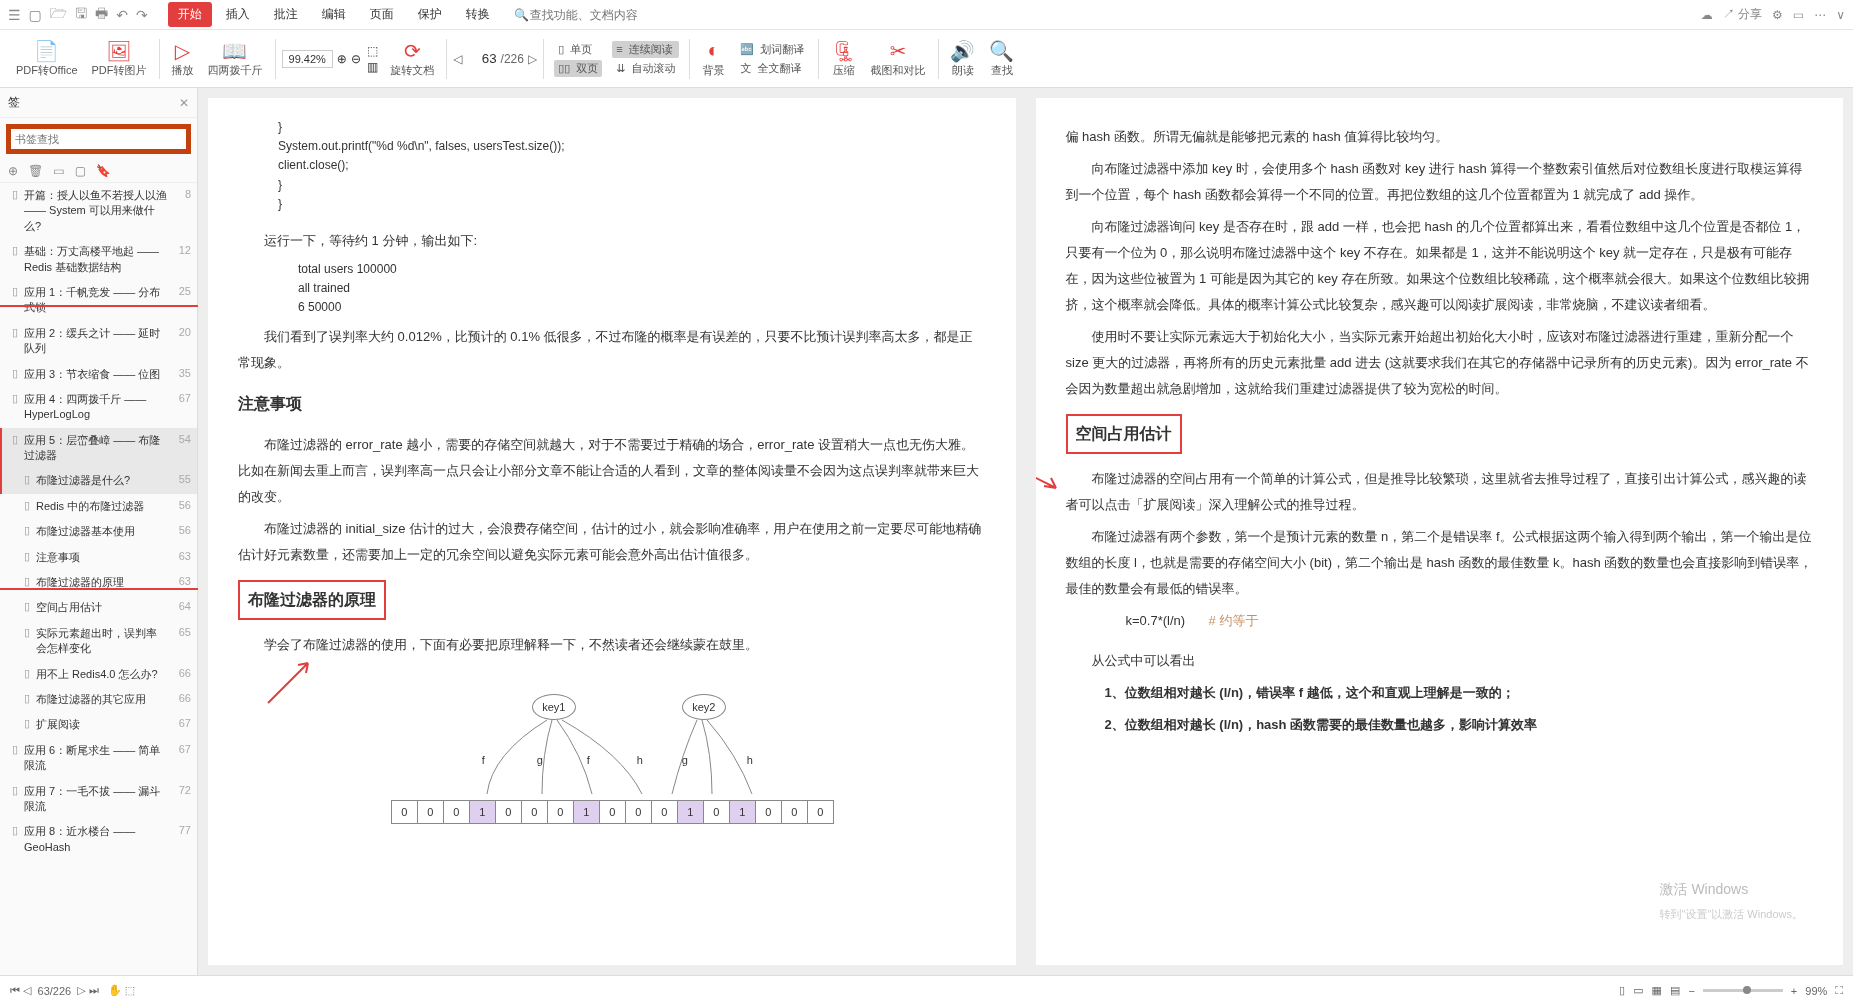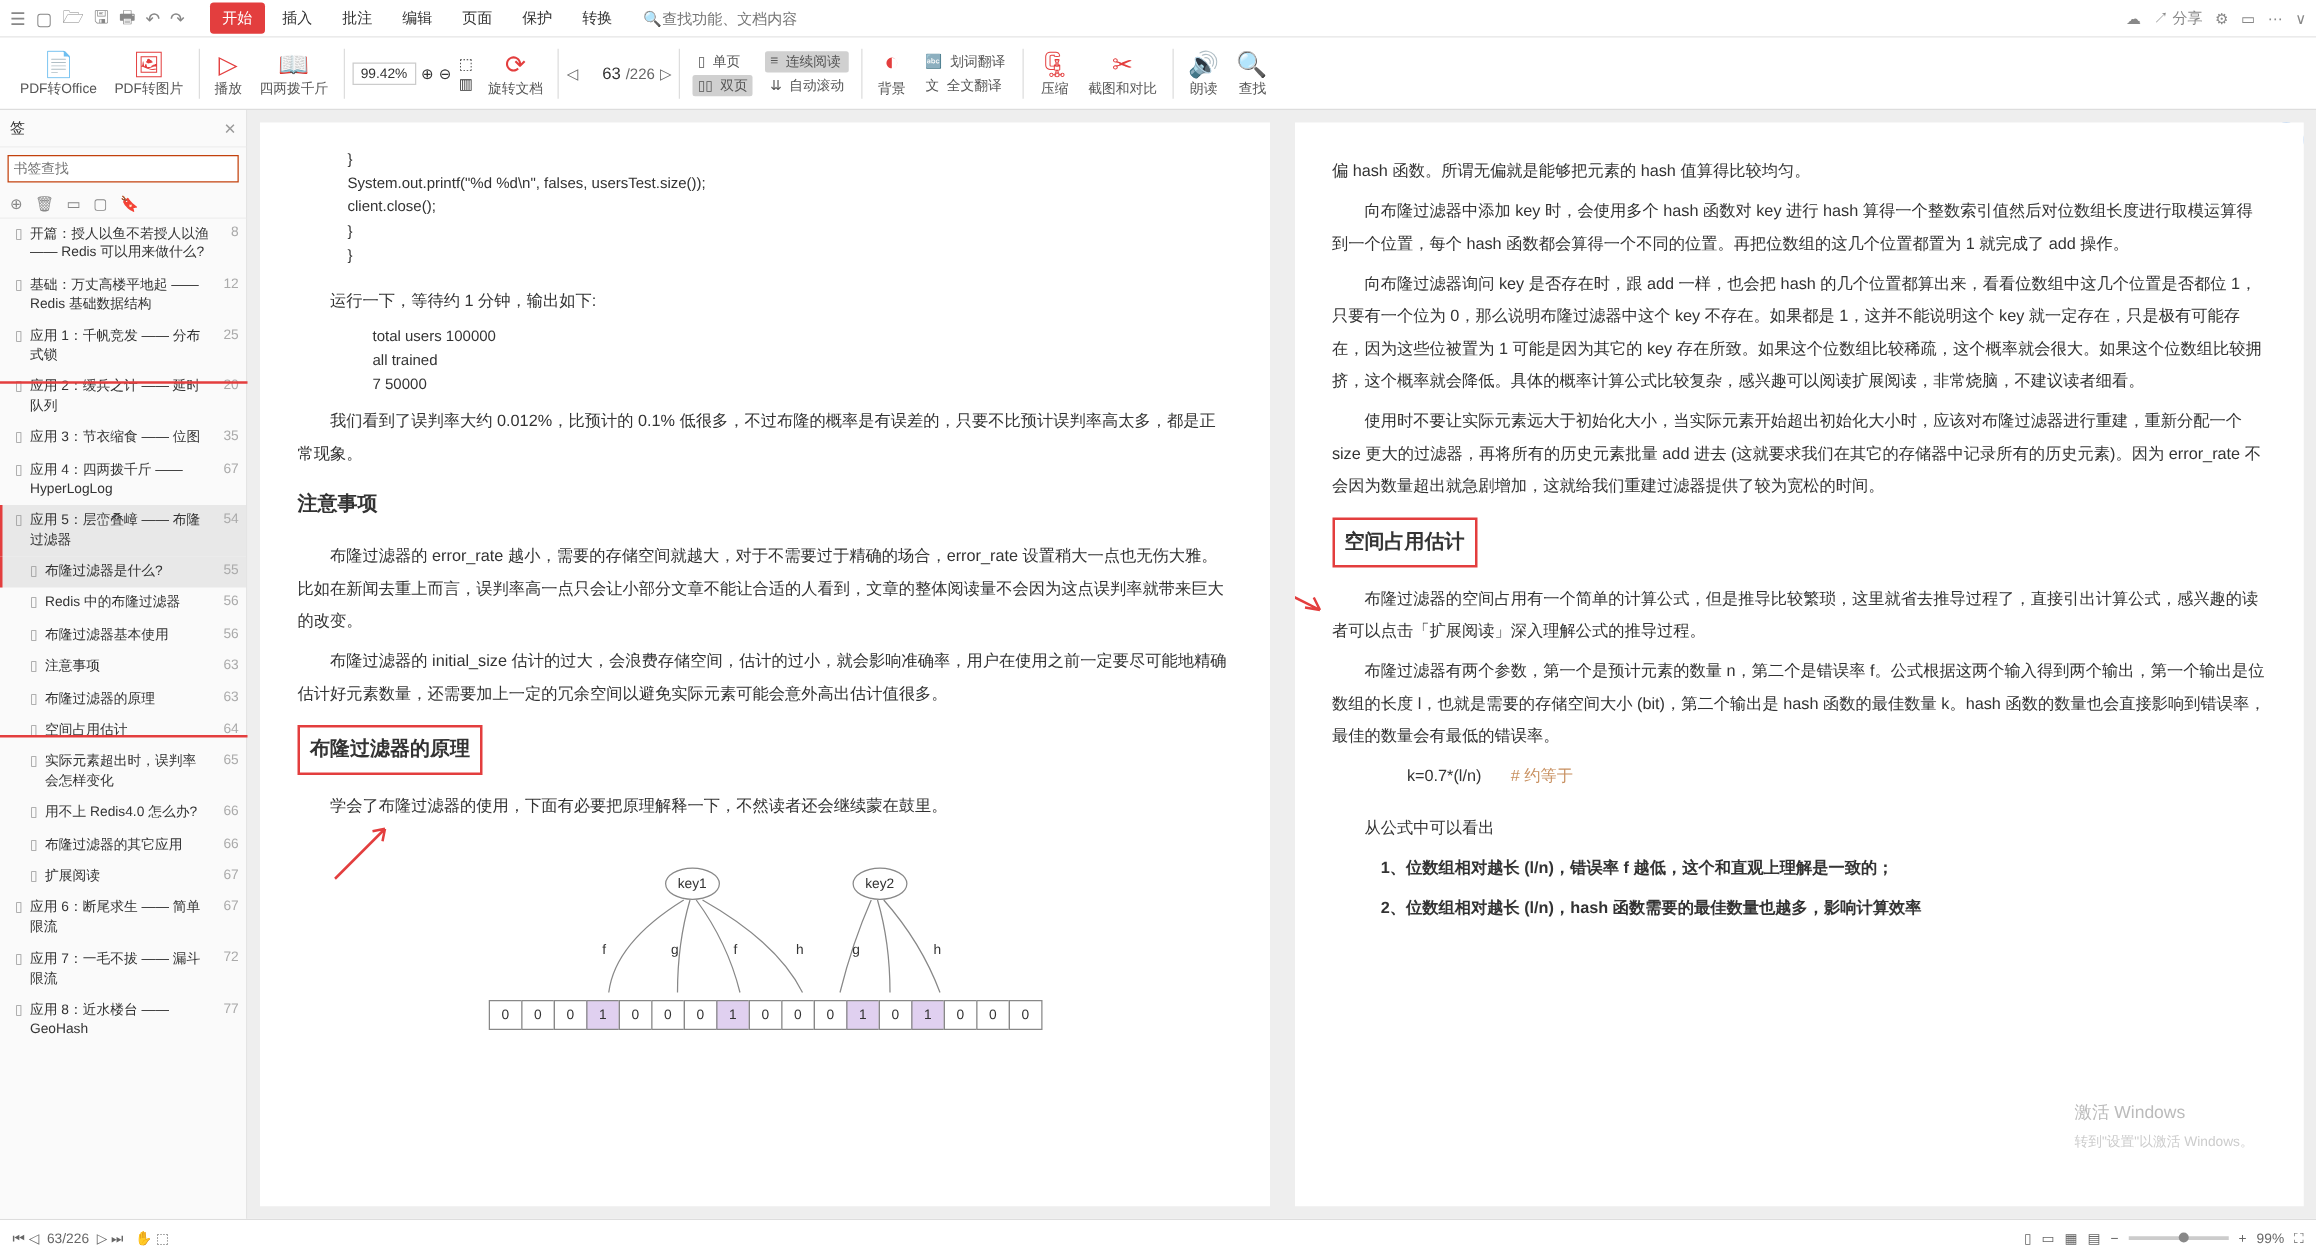--- a/index.html
+++ b/index.html
@@ -24,21 +24,21 @@
 .page-input{width:30px;border:none;text-align:right;color:#333}
 .tool-small{display:flex;flex-direction:column;gap:2px;padding:0 4px}
 .tool-small-row{display:flex;align-items:center;gap:6px;font-size:11px;color:#555;cursor:pointer;padding:1px 4px}
 .tool-small-row.active{background:#d0d0d0;border-radius:2px}
 .main{display:flex;height:calc(100vh - 118px)}
 .sidebar{width:198px;border-right:1px solid #ddd;display:flex;flex-direction:column;background:#fafafa}
 .sidebar-hdr{display:flex;align-items:center;padding:6px 8px;border-bottom:1px solid #eee}
 .sidebar-hdr .title{font-size:12px}
 .sidebar-hdr .close{margin-left:auto;cursor:pointer;color:#999}
 .sidebar-search{padding:6px}
-.sidebar-search input{width:100%;padding:4px;border:1px solid #c2410c;font-size:11px}
+.sidebar-search input{width:100%;padding:4px;border:5px solid #c2410c;font-size:11px}
 .sidebar-tools{display:flex;gap:10px;padding:4px 8px;color:#888;border-bottom:1px solid #eee}
 .bm-list{flex:1;overflow-y:auto;font-size:11px}
 .bm-item{display:flex;padding:5px 6px 5px 10px;cursor:pointer;border-left:2px solid transparent}
 .bm-item.sel{background:#e8e8e8;border-left-color:#e33e3e}
 .bm-item .bm-ico{width:12px;color:#999;flex-shrink:0}
 .bm-item .bm-txt{flex:1;padding-right:4px;line-height:1.4}
 .bm-item .bm-pg{color:#aaa;width:20px;text-align:right}
 .bm-item.sub{padding-left:22px}
 .red-box{border:2px solid #e33e3e;position:absolute}
 .content{flex:1;background:#eee;position:relative;overflow:hidden}
@@ -184,21 +184,21 @@
     <div class="sidebar-tools">
       <span>⊕</span>
       <span>🗑</span>
       <span>▭</span>
       <span>▢</span>
       <span>🔖</span>
     </div>
     <div class="bm-list" id="bm-list">
         <div class="bm-item">
           <span class="bm-ico">▯</span>
-          <span class="bm-txt">开篇：授人以鱼不若授人以渔 —— Redis 可以用来做什么?</span>
+          <span class="bm-txt">开篇：授人以鱼不若授人以渔 —— System 可以用来做什么?</span>
           <span class="bm-pg">8</span>
         </div>
         <div class="bm-item">
           <span class="bm-ico">▯</span>
           <span class="bm-txt">基础：万丈高楼平地起 —— Redis 基础数据结构</span>
           <span class="bm-pg">12</span>
         </div>
         <div class="bm-item">
           <span class="bm-ico">▯</span>
           <span class="bm-txt">应用 1：千帆竞发 —— 分布式锁</span>
@@ -302,21 +302,21 @@
             <div>}</div>
             <div>System.out.printf("%d %d\n", falses, usersTest.size());</div>
             <div>client.close();</div>
             <div>}</div>
             <div>}</div>
           </div>
         <p style="margin-top:14px">运行一下，等待约 1 分钟，输出如下:</p>
         <div class="code" id="output-block" style="padding-left:60px">
             <div>total users 100000</div>
             <div>all trained</div>
-            <div>7 50000</div>
+            <div>6 50000</div>
           </div>
         <p>我们看到了误判率大约 0.012%，比预计的 0.1% 低很多，不过布隆的概率是有误差的，只要不比预计误判率高太多，都是正常现象。</p>
         <h3>注意事项</h3>
         <p>布隆过滤器的 error_rate 越小，需要的存储空间就越大，对于不需要过于精确的场合，error_rate 设置稍大一点也无伤大雅。比如在新闻去重上而言，误判率高一点只会让小部分文章不能让合适的人看到，文章的整体阅读量不会因为这点误判率就带来巨大的改变。</p>
         <p>布隆过滤器的 initial_size 估计的过大，会浪费存储空间，估计的过小，就会影响准确率，用户在使用之前一定要尽可能地精确估计好元素数量，还需要加上一定的冗余空间以避免实际元素可能会意外高出估计值很多。</p>
         <h3><span class="boxed-h">布隆过滤器的原理</span></h3>
         <p>学会了布隆过滤器的使用，下面有必要把原理解释一下，不然读者还会继续蒙在鼓里。</p>
         <div class="bloom-diagram">
           <div class="key-node" style="left:140px;top:0">key1</div>
           <div class="key-node" style="left:290px;top:0">key2</div>

